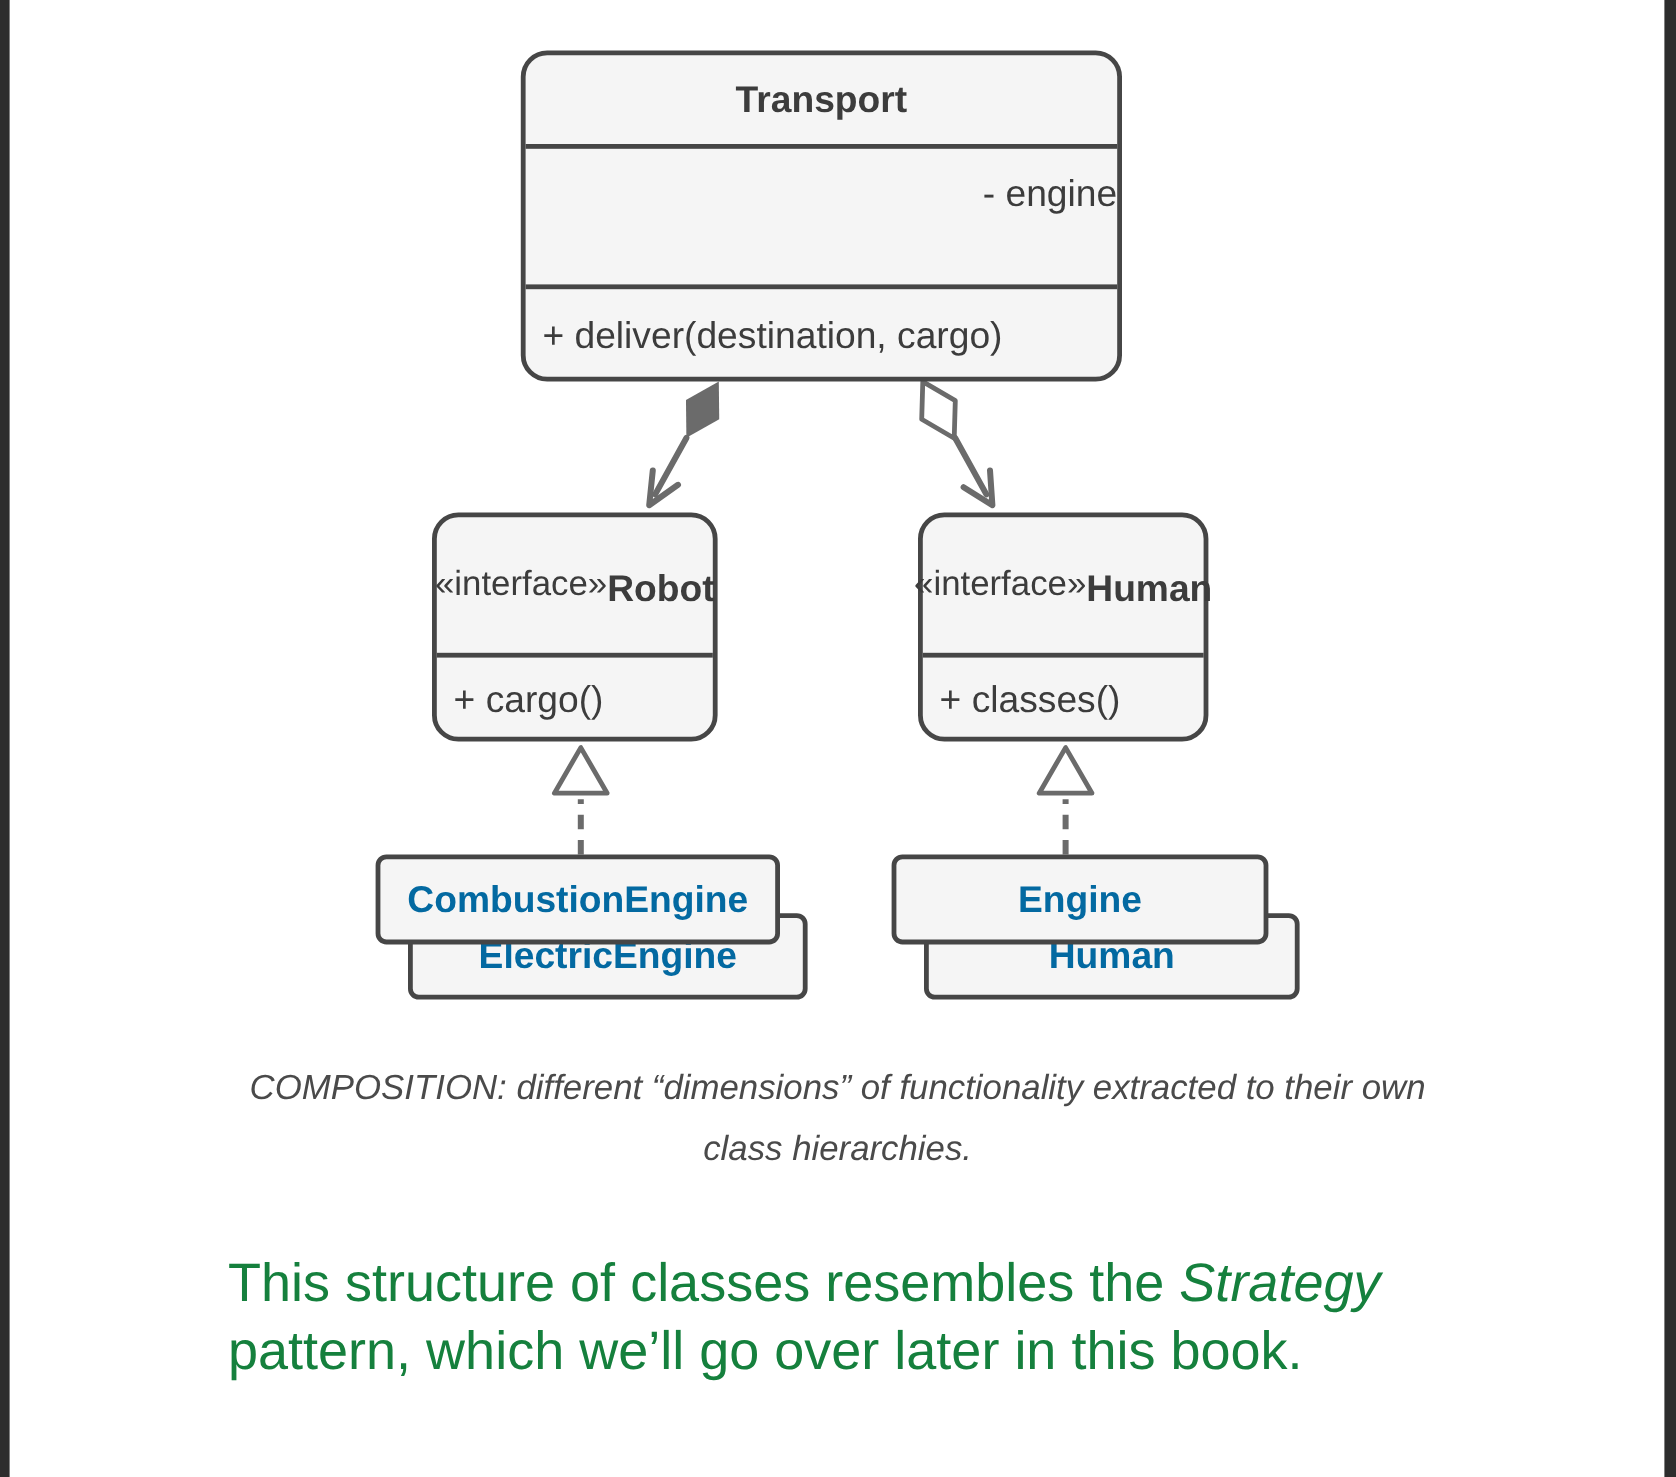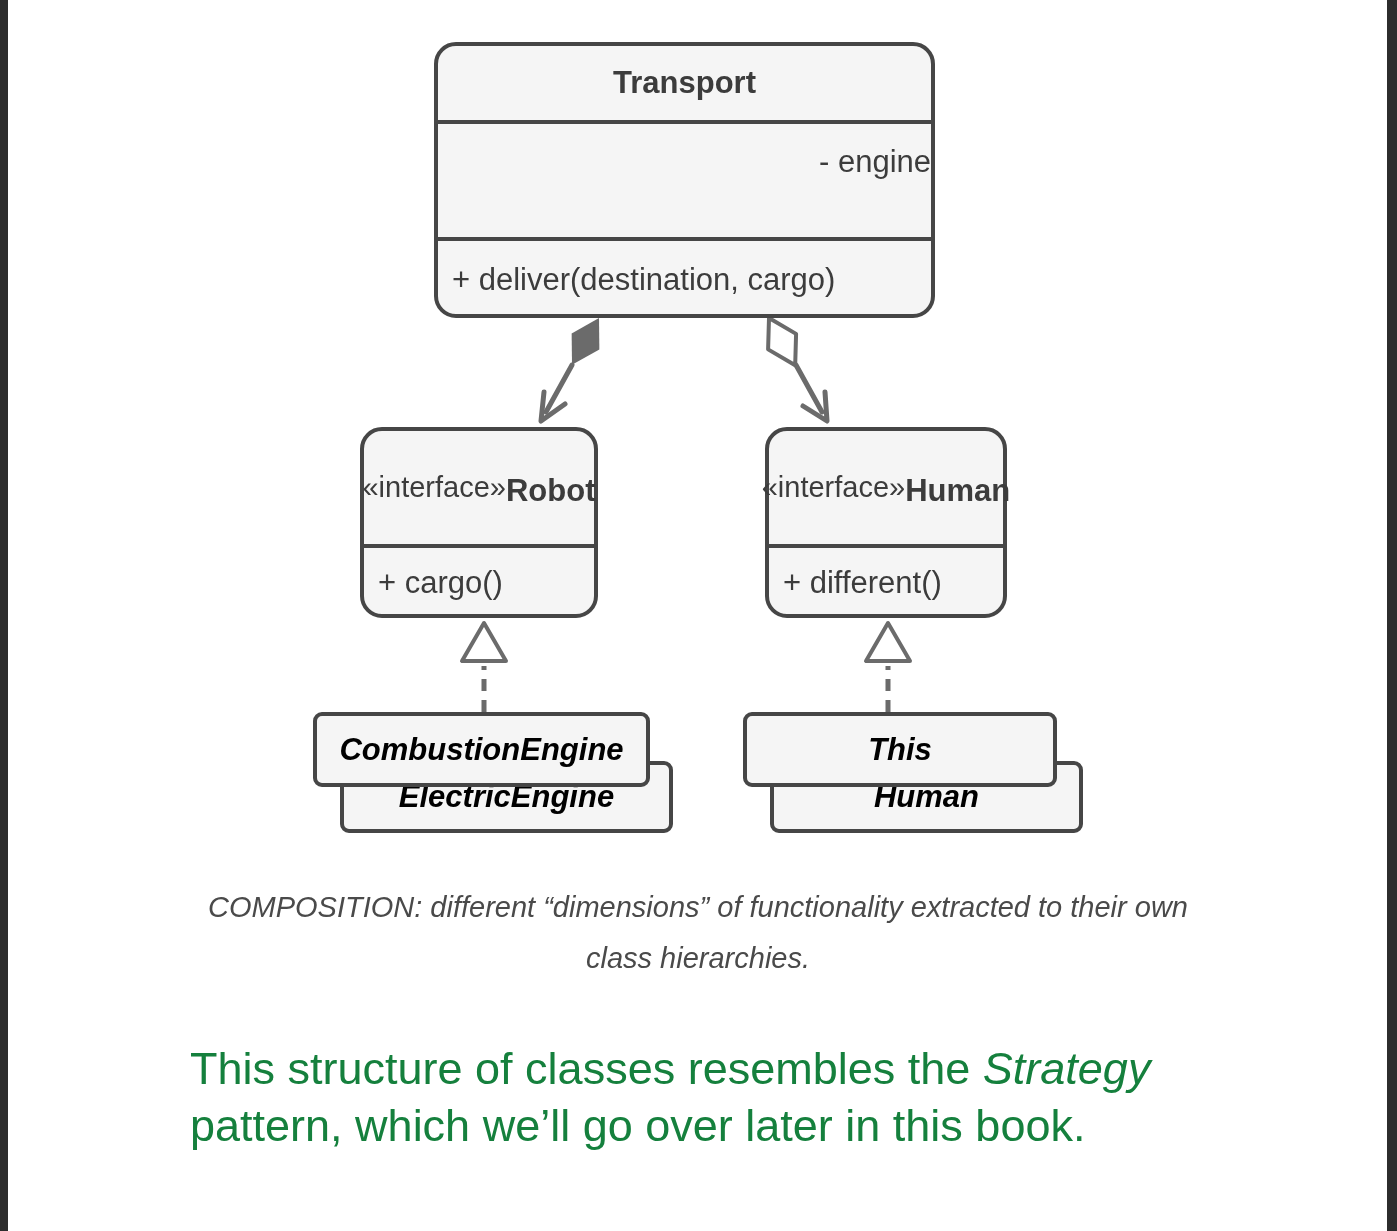--- a/index.html
+++ b/index.html
@@ -51,23 +51,23 @@
   .iface .methods { height: 74px; display: flex; align-items: center; }
 
   .iface.engine { left: 360px; top: 427px; width: 238px; height: 191px; }
   .iface.driver { left: 765px; top: 427px; width: 242px; height: 191px; }
 
   .card {
     position: absolute;
     background: #f5f5f5;
     border: 4px solid #464646;
     border-radius: 9px;
-    color: #000000;
+    color: #0369a1;
     display: flex; align-items: center; justify-content: center;
-    font-weight: bold; font-size: 31px; font-style: italic;
+    font-weight: bold; font-size: 31px;
   }
   .card.front { z-index: 2; }
   .card.back  { z-index: 1; }
   .card.combustion { left: 313px; top: 712px; width: 337px; height: 75px; }
   .card.electric   { left: 340px; top: 761px; width: 333px; height: 72px; }
   .card.robot      { left: 743px; top: 712px; width: 314px; height: 75px; }
   .card.human      { left: 770px; top: 761px; width: 313px; height: 72px; }
 
   .connectors {
     position: absolute; left: 0; top: 0;
@@ -142,27 +142,27 @@
       <div class="member">+ cargo()</div>
     </div>
   </div>
 
   <div class="uml-box iface driver">
     <div class="uml-title-block">
       <div class="stereotype">«interface»</div>
       <div class="iface-name">Human</div>
     </div>
     <div class="uml-section methods">
-      <div class="member">+ different()</div>
+      <div class="member">+ classes()</div>
     </div>
   </div>
 
   <div class="card back electric">ElectricEngine</div>
   <div class="card front combustion">CombustionEngine</div>
 
   <div class="card back human">Human</div>
-  <div class="card front robot">This</div>
+  <div class="card front robot">Engine</div>
 
   <div class="caption">COMPOSITION: different “dimensions” of functionality extracted to their own class hierarchies.</div>
 
   <p class="paragraph"><span>This structure of classes resembles the </span><i>Strategy</i><span> pattern, which we’ll go over later in this book.</span></p>
 
 </div>
 
 </body></html>

